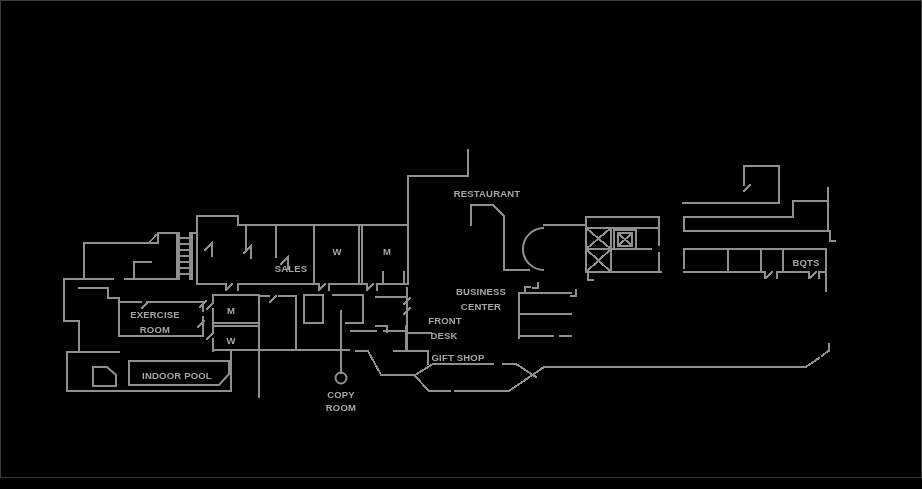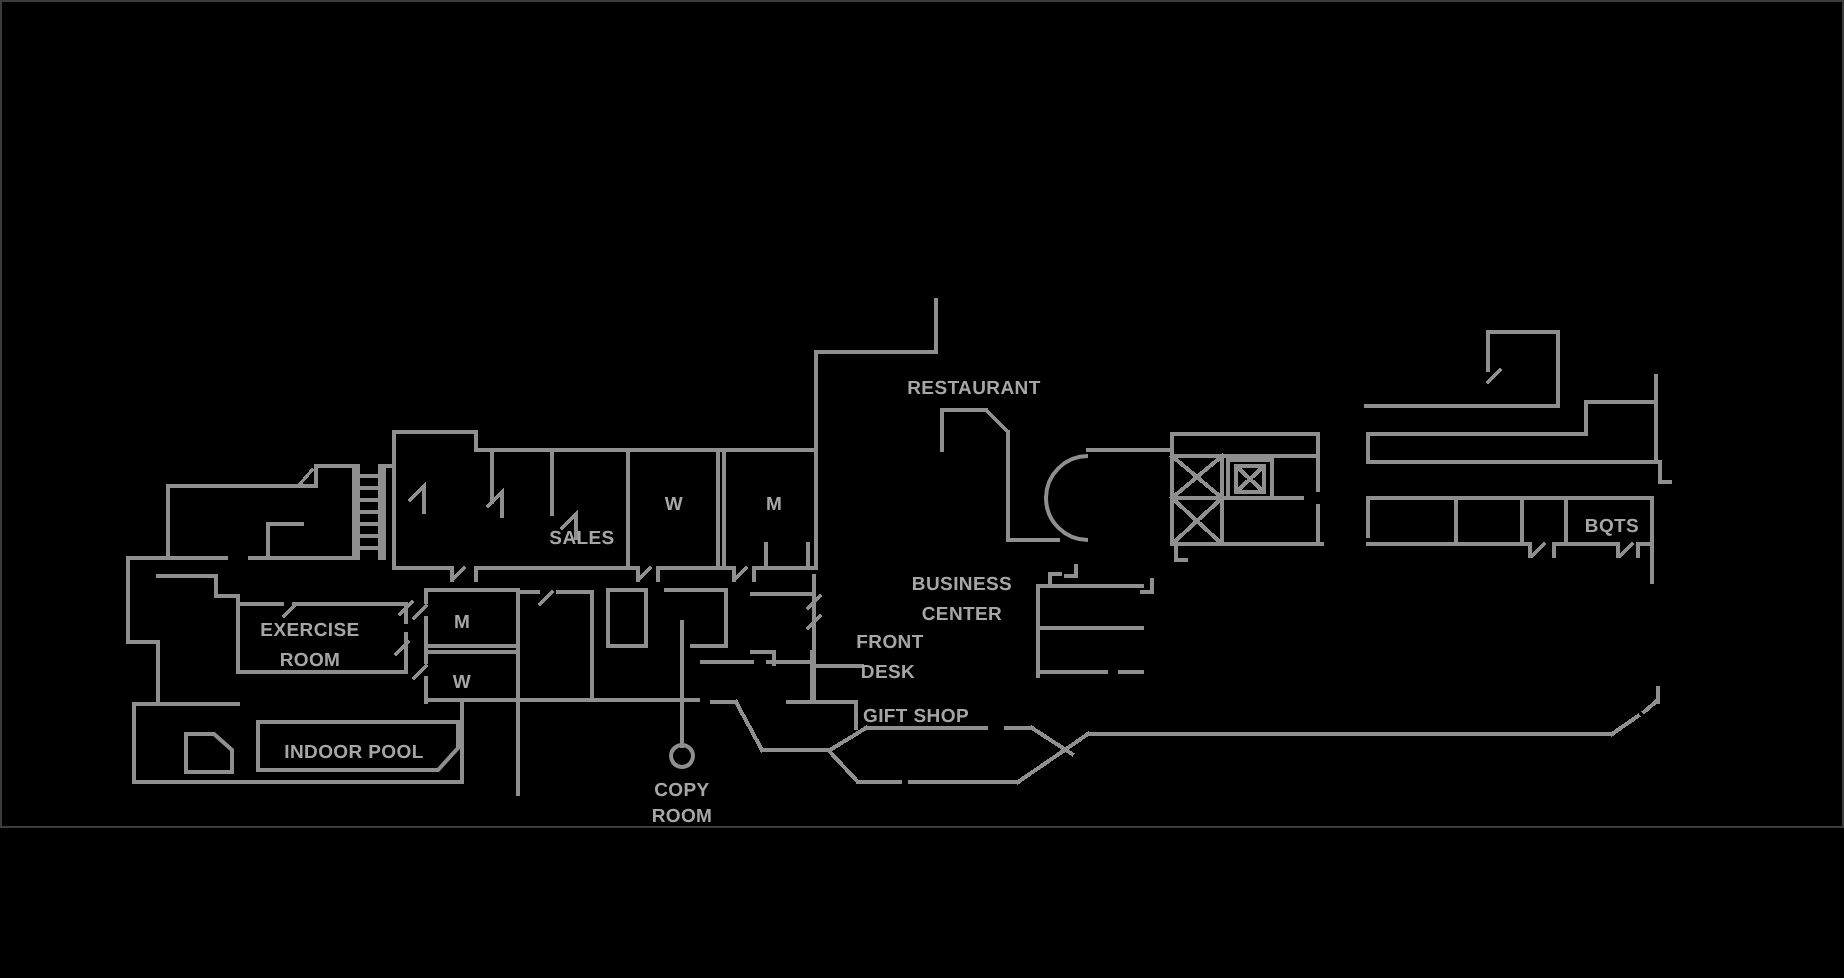--- a/index.html
+++ b/index.html
@@ -1,17 +1,17 @@
 <!DOCTYPE html>
 <html><head>
 <meta charset="utf-8">
 <style>
   html,body{margin:0;padding:0;background:#000;}
   .stage{
-    position:relative;width:922px;height:414px;background:#000;
+    position:relative;width:922px;height:478px;background:#000;
     box-sizing:border-box;border:1px solid #3c3c3c;overflow:hidden;
     font-family:"Liberation Sans", sans-serif;
   }
   svg{display:block;}
   .wall{stroke:#8f8f8f;stroke-width:2;fill:none;stroke-linecap:square;}
   .door{stroke:#8f8f8f;stroke-width:1.6;fill:none;stroke-linecap:square;}
   .shape{stroke:#8f8f8f;stroke-width:2;fill:none;}
   .lbl{fill:#a6a6a6;font-family:"Liberation Sans", sans-serif;font-weight:bold;
        font-size:9.5px;letter-spacing:0.2px;text-anchor:middle;}
 </style>

